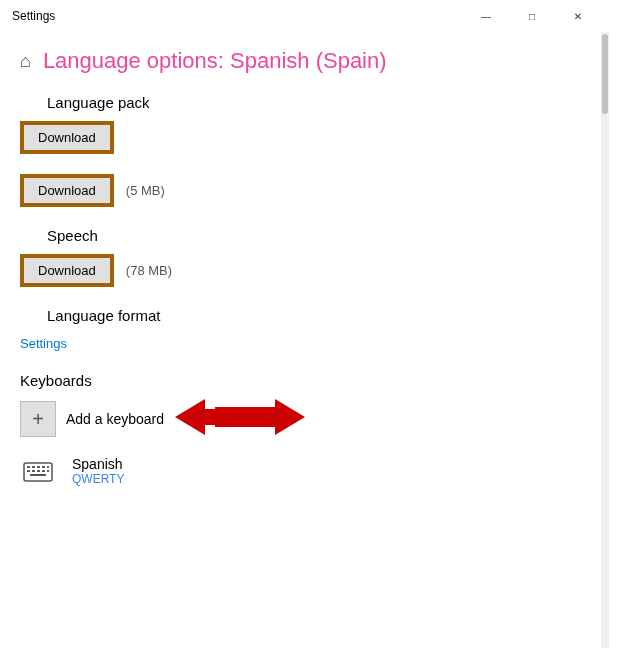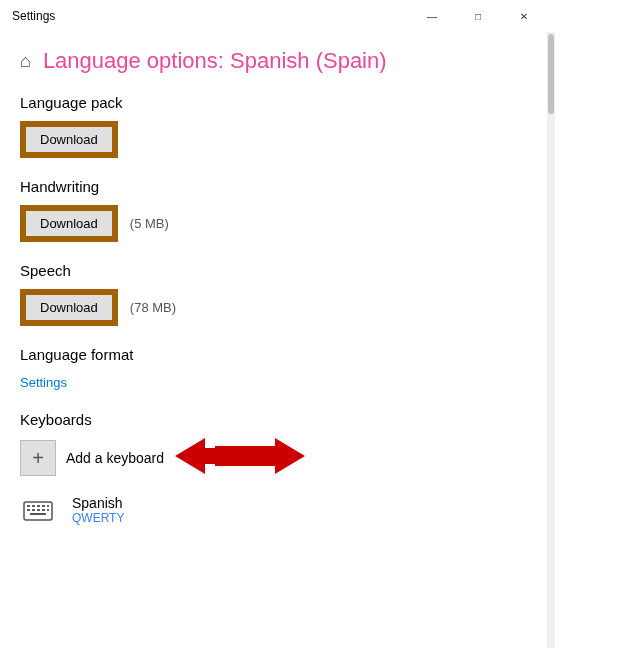--- a/index.html
+++ b/index.html
@@ -11,21 +11,21 @@
     body {
       font-family: 'Segoe UI', Arial, sans-serif;
       background: #fff;
       width: 639px;
       height: 648px;
       overflow: hidden;
       position: relative;
     }
 
     .window {
-      width: 555px;
+      width: 609px;
       height: 648px;
       background: #fff;
       display: flex;
       flex-direction: column;
     }
 
     
     .title-bar {
       display: flex;
       align-items: center;
@@ -101,31 +101,32 @@
     
     .section {
       margin-bottom: 20px;
     }
 
     .section-title {
       font-size: 15px;
       font-weight: 400;
       color: #000;
       margin-bottom: 10px;
+      margin-left: 27px;
     }
 
     .download-row {
       display: flex;
       align-items: center;
       gap: 12px;
     }
 
     .download-btn {
       background: #e0e0e0;
-      border: 6px solid #a16207;
+      border: 4px solid #a16207;
       padding: 5px 14px;
       font-size: 13px;
       color: #000;
       cursor: pointer;
       min-width: 85px;
     }
 
     .file-size {
       font-size: 13px;
       color: #555;
@@ -265,21 +266,20 @@
       </div>
 
       <div class="section">
         <div class="section-title">Language pack</div>
         <div class="download-row">
           <button class="download-btn">Download</button>
         </div>
       </div>
 
       <div class="section">
-        <div class="section-title">Handwriting</div>
         <div class="download-row">
           <button class="download-btn">Download</button>
           <span class="file-size">(5 MB)</span>
         </div>
       </div>
 
       <div class="section">
         <div class="section-title">Speech</div>
         <div class="download-row">
           <button class="download-btn">Download</button>

